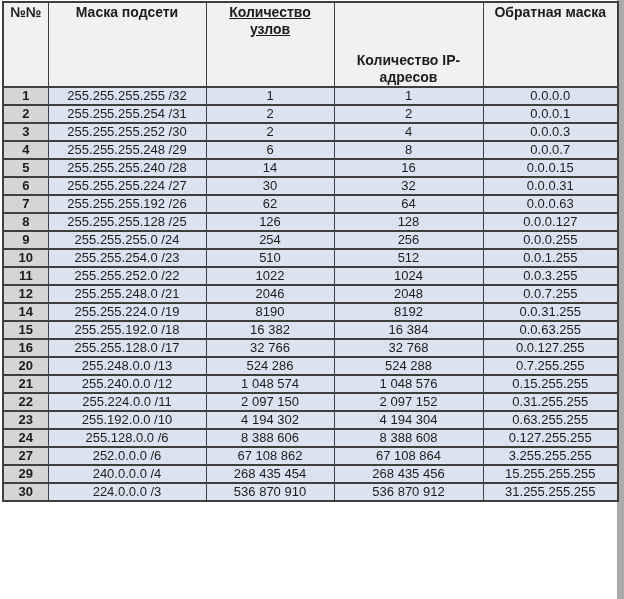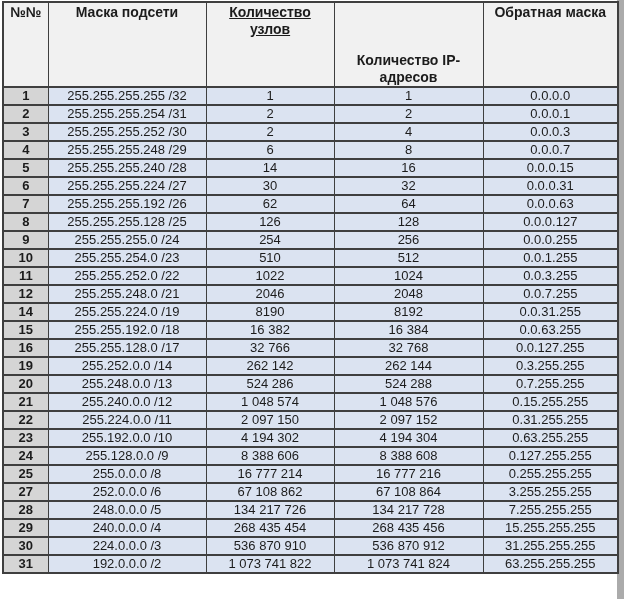--- a/index.html
+++ b/index.html
@@ -208,27 +208,20 @@
           <td>0.0.63.255</td>
         </tr>
         <tr>
           <td class="num">16</td>
           <td>255.255.128.0 /17</td>
           <td>32 766</td>
           <td>32 768</td>
           <td>0.0.127.255</td>
         </tr>
         <tr>
-          <td class="num">19</td>
-          <td>255.252.0.0 /14</td>
-          <td>262 142</td>
-          <td>262 144</td>
-          <td>0.3.255.255</td>
-        </tr>
-        <tr>
           <td class="num">20</td>
           <td>255.248.0.0 /13</td>
           <td>524 286</td>
           <td>524 288</td>
           <td>0.7.255.255</td>
         </tr>
         <tr>
           <td class="num">21</td>
           <td>255.240.0.0 /12</td>
           <td>1 048 574</td>
@@ -244,62 +237,41 @@
         </tr>
         <tr>
           <td class="num">23</td>
           <td>255.192.0.0 /10</td>
           <td>4 194 302</td>
           <td>4 194 304</td>
           <td>0.63.255.255</td>
         </tr>
         <tr>
           <td class="num">24</td>
-          <td>255.128.0.0 /9</td>
+          <td>255.128.0.0 /6</td>
           <td>8 388 606</td>
           <td>8 388 608</td>
           <td>0.127.255.255</td>
-        </tr>
-        <tr>
-          <td class="num">25</td>
-          <td>255.0.0.0 /8</td>
-          <td>16 777 214</td>
-          <td>16 777 216</td>
-          <td>0.255.255.255</td>
         </tr>
         <tr>
           <td class="num">27</td>
           <td>252.0.0.0 /6</td>
           <td>67 108 862</td>
           <td>67 108 864</td>
           <td>3.255.255.255</td>
         </tr>
         <tr>
-          <td class="num">28</td>
-          <td>248.0.0.0 /5</td>
-          <td>134 217 726</td>
-          <td>134 217 728</td>
-          <td>7.255.255.255</td>
-        </tr>
-        <tr>
           <td class="num">29</td>
           <td>240.0.0.0 /4</td>
           <td>268 435 454</td>
           <td>268 435 456</td>
           <td>15.255.255.255</td>
         </tr>
         <tr>
           <td class="num">30</td>
           <td>224.0.0.0 /3</td>
           <td>536 870 910</td>
           <td>536 870 912</td>
           <td>31.255.255.255</td>
         </tr>
-        <tr>
-          <td class="num">31</td>
-          <td>192.0.0.0 /2</td>
-          <td>1 073 741 822</td>
-          <td>1 073 741 824</td>
-          <td>63.255.255.255</td>
-        </tr>
       </tbody>
   </table>
 </div>
 
 </body></html>

